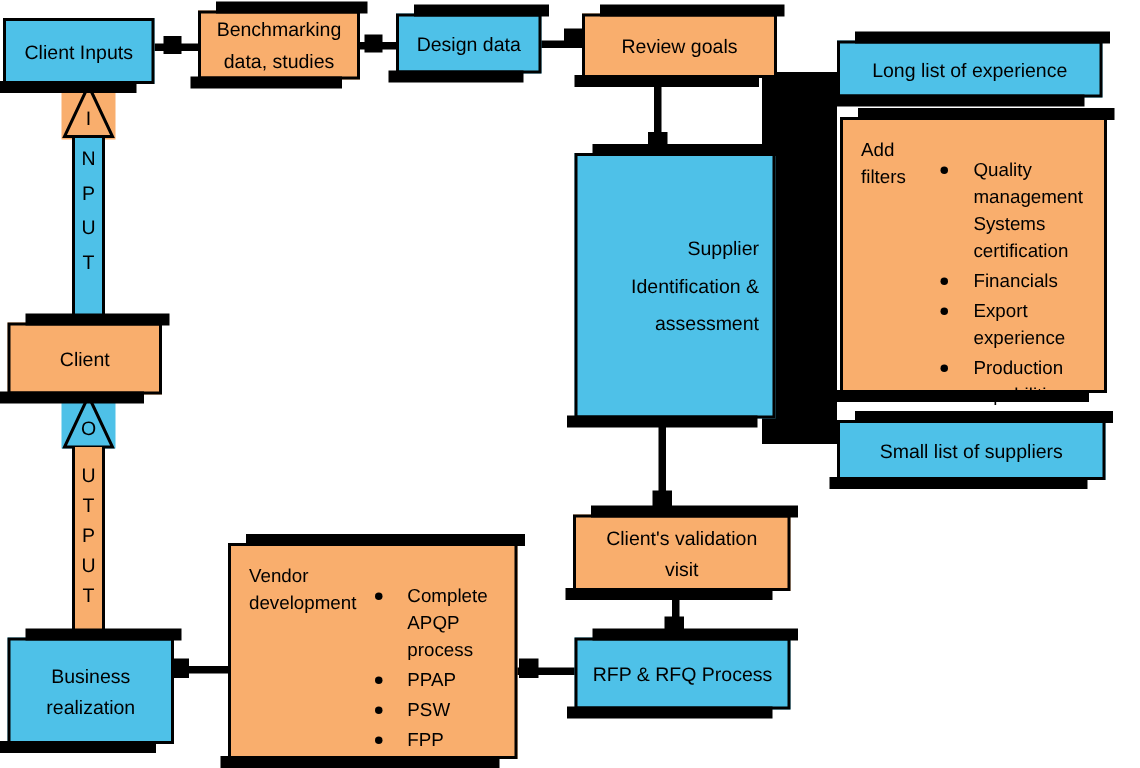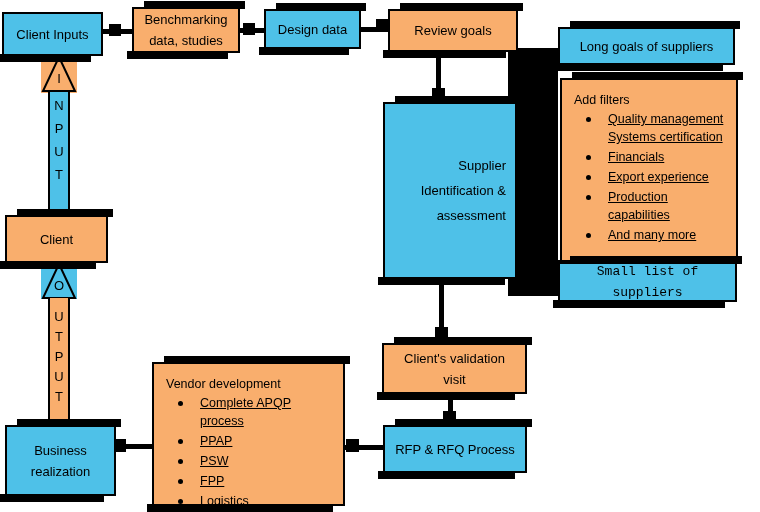--- a/index.html
+++ b/index.html
@@ -29,24 +29,23 @@
   }
   .sh::after{
     content:"";position:absolute;height:8px;background:var(--line,#000);
     bottom:-8px;left:-7px;right:10px;
   }
   .no-top::before{display:none;}
   
   .listbox{
     align-items:flex-start;justify-content:flex-start;
     text-align:left;padding:11px 6px 0 12px;
-    flex-direction:column;
     font-size:12.5px;line-height:18px;
   }
-  .listbox ul{list-style:none;margin:1px 0 0 0;padding:0;width:100%;text-decoration:underline;}
+  .listbox ul{list-style:none;margin:13px 0 0 0;padding:0;width:100%;}
   .listbox li{position:relative;padding-left:34px;margin-bottom:2px;}
   .listbox li::before{
     content:"";position:absolute;left:12px;top:7px;
     width:5px;height:5px;border-radius:50%;background:var(--line,#000);
   }
   
   .line,.node,.slab{position:absolute;background:var(--line,#000);}
   
   .backdrop{position:absolute;}
   .tri{position:absolute;}
@@ -131,35 +130,35 @@
 
   <div class="box blue sh" style="left:264px;top:9px;width:97px;height:40px;">
     <span>Design data</span>
   </div>
 
   <div class="box orange sh" style="left:388px;top:9px;width:130px;height:43px;">
     <span>Review goals</span>
   </div>
 
   <div class="box blue sh" style="left:558px;top:27px;width:177px;height:38px;">
-    <span>Long goals of suppliers</span>
+    <span>Long list of experience</span>
   </div>
 
   <div class="box orange sh listbox" style="left:560px;top:78px;width:178px;height:184px;">
     <span>Add filters</span>
     <ul>
       <li>Quality management Systems certification</li>
       <li>Financials</li>
       <li>Export experience</li>
       <li>Production capabilities</li>
       <li>And many more</li>
     </ul>
   </div>
 
-  <div class="box blue sh" style="left:558px;top:262px;width:179px;height:40px;font-family:Liberation Mono, monospace;">
+  <div class="box blue sh" style="left:558px;top:280px;width:179px;height:40px;">
     <span>Small list of suppliers</span>
   </div>
 
   <div class="box blue sh" style="left:383px;top:102px;width:134px;height:177px;line-height:25px;text-align:right;">
     <span style="display:block;width:112px;">Supplier Identification &amp; assessment</span>
   </div>
 
   <div class="box orange sh" style="left:382px;top:343px;width:145px;height:51px;">
     <span style="display:block;width:125px;">Client's validation visit</span>
   </div>

